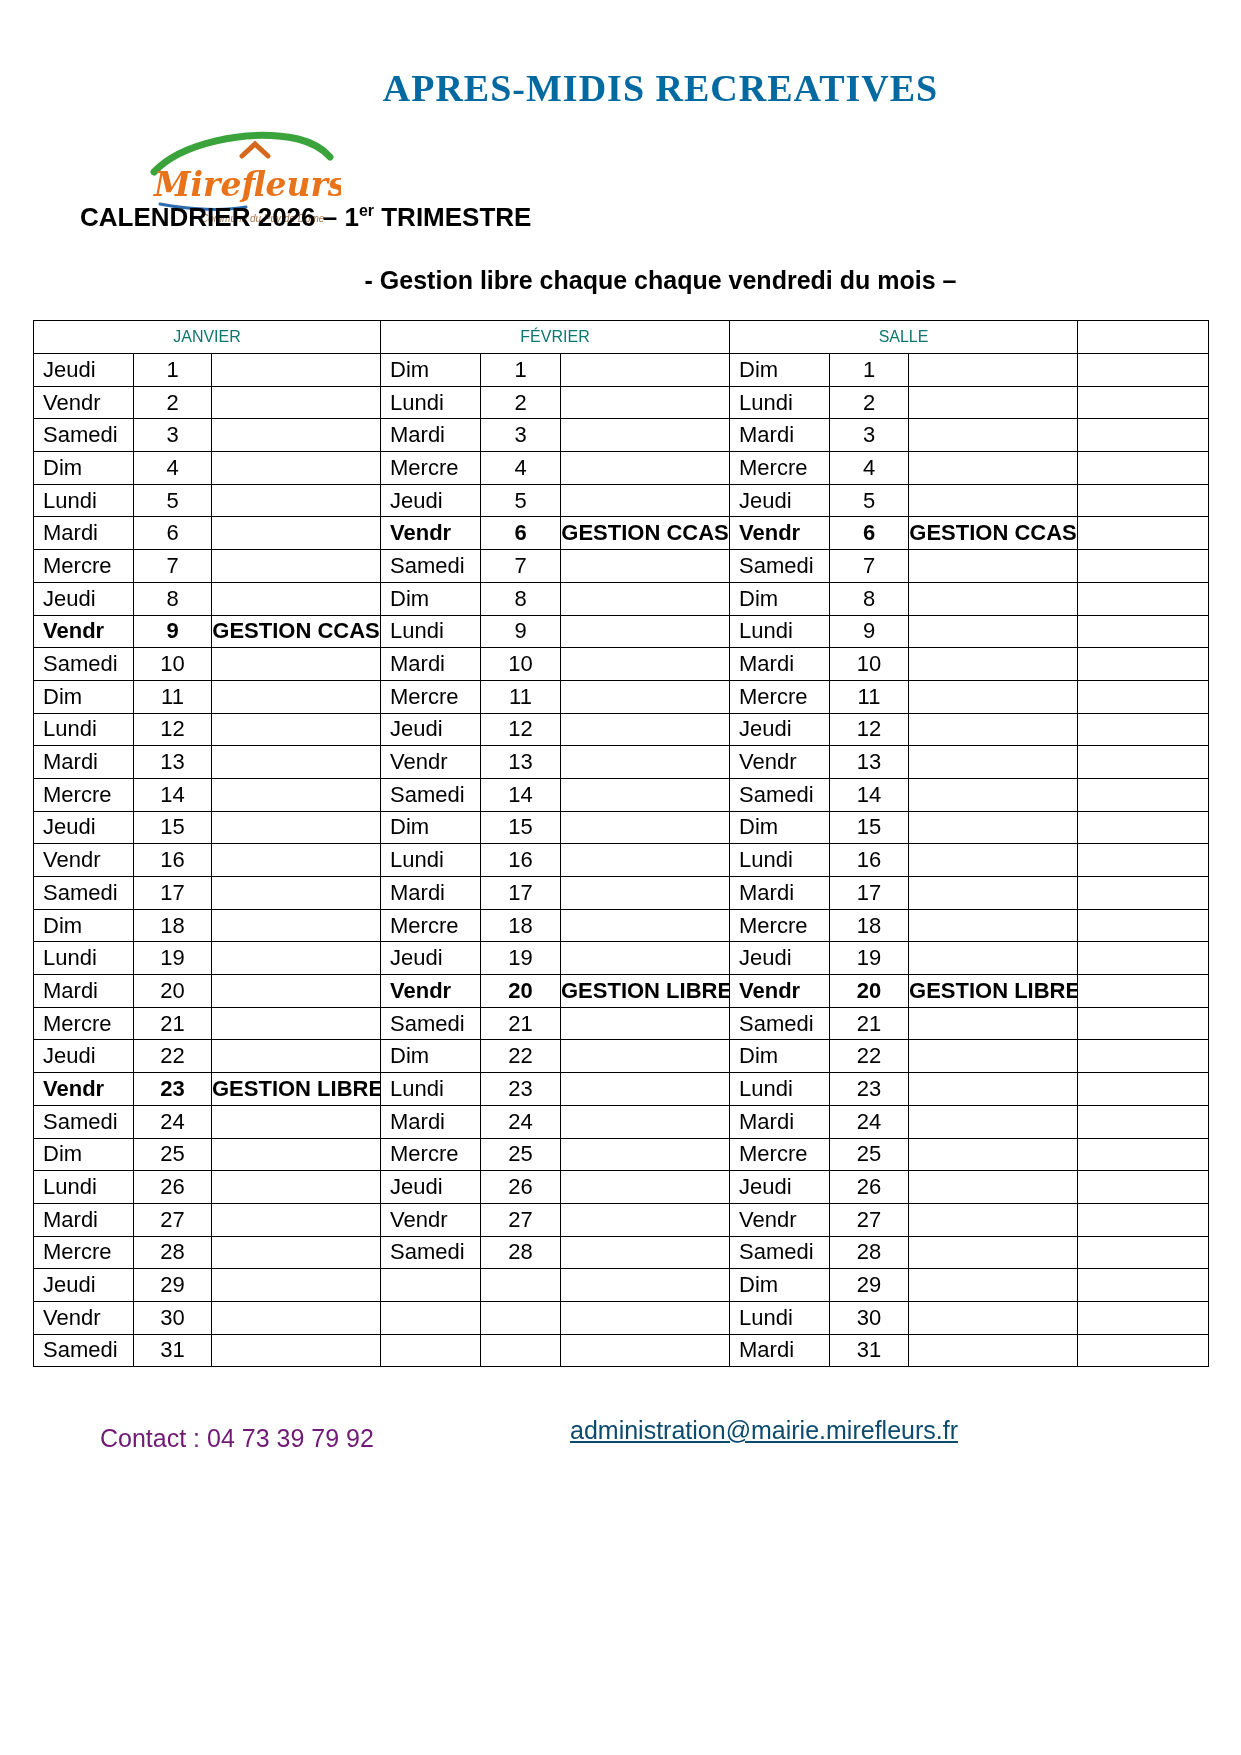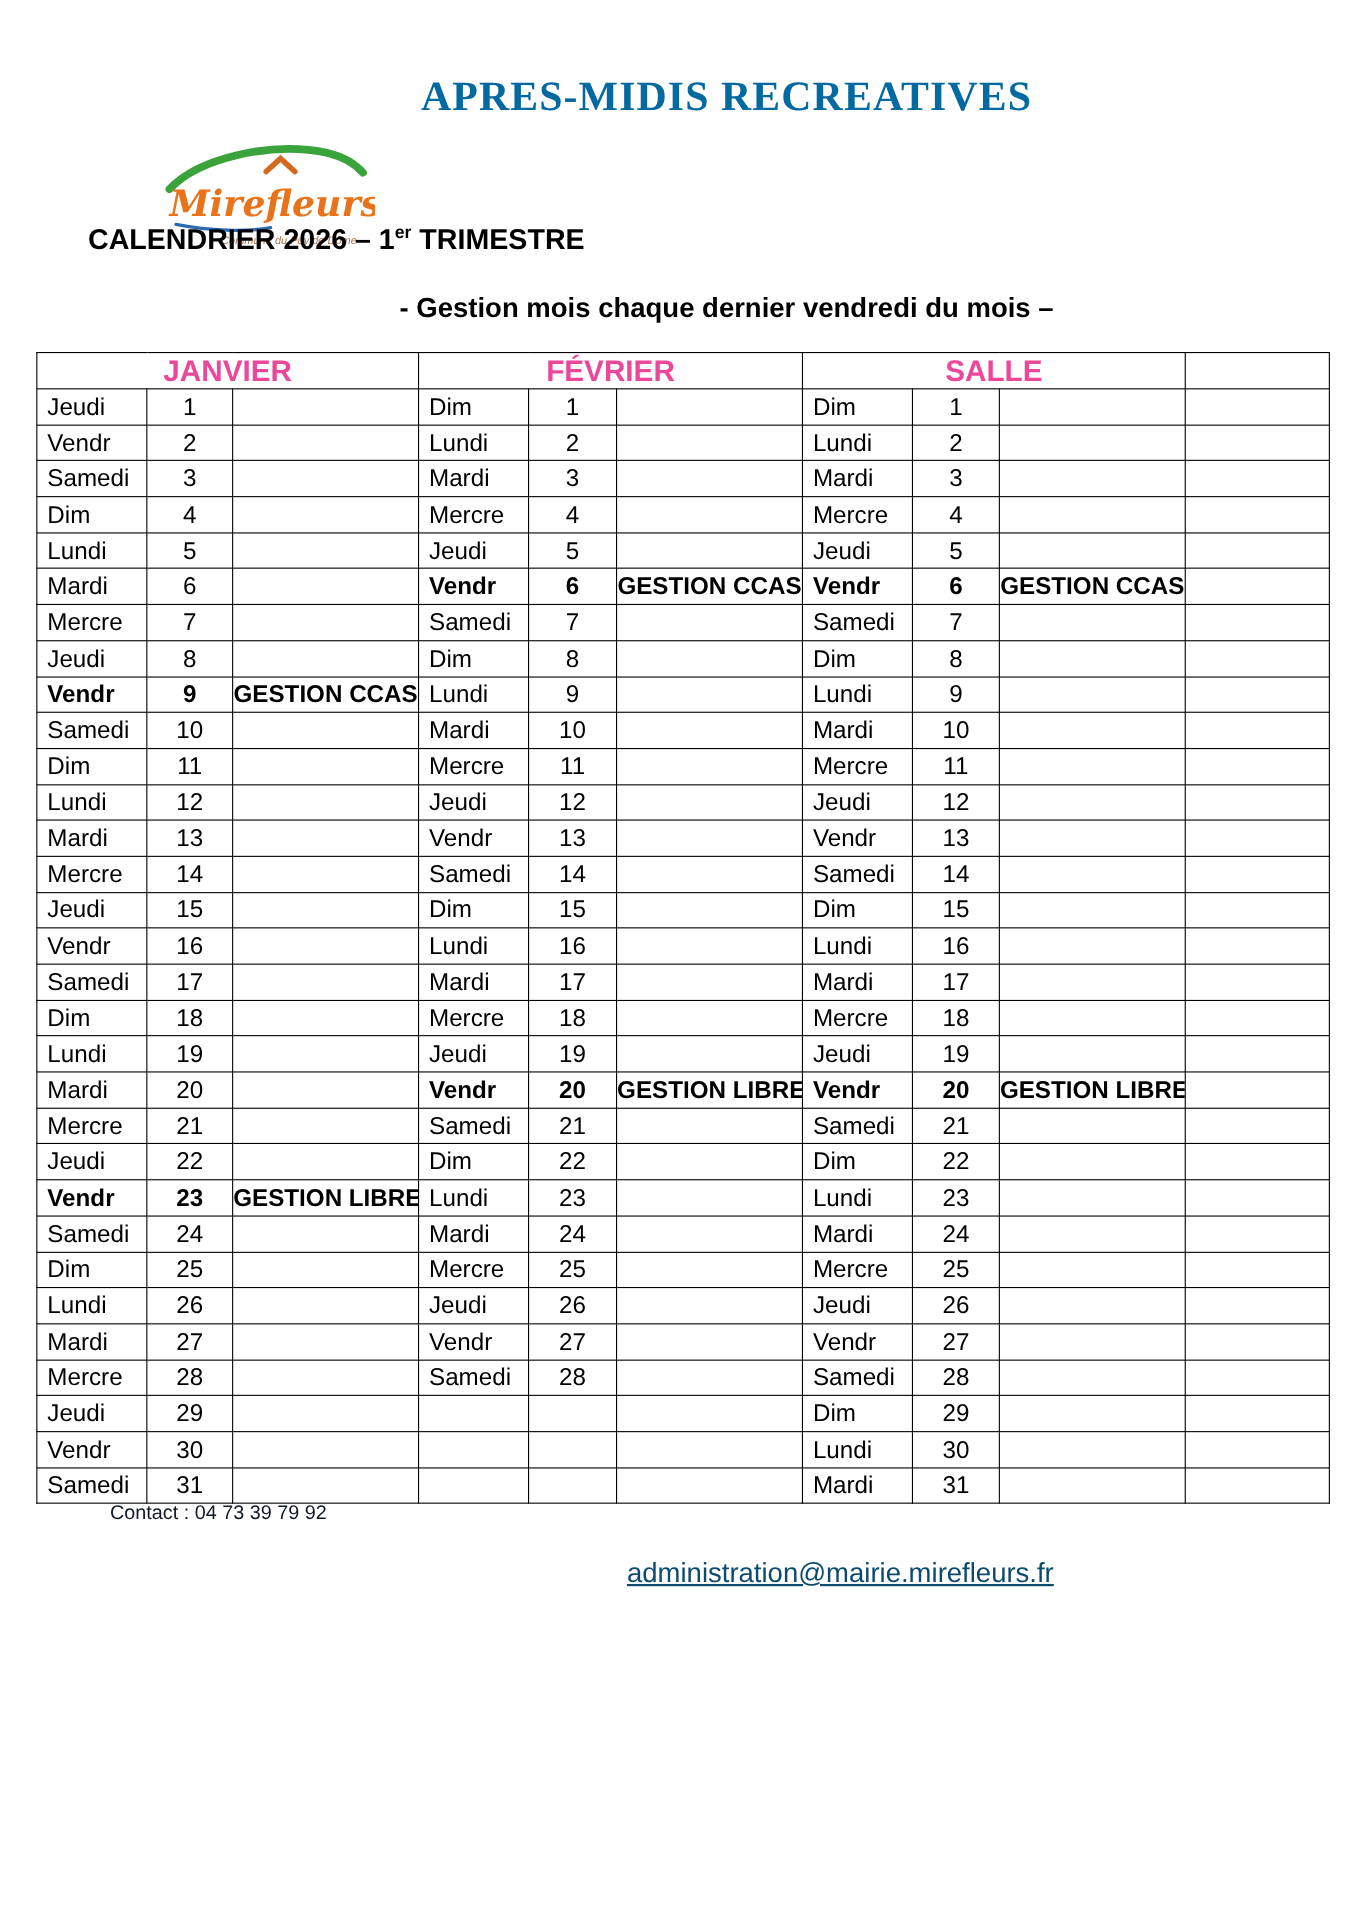--- a/index.html
+++ b/index.html
@@ -28,31 +28,31 @@
   .logo-wrap { position:absolute; left:146px; top:126px; }
 
   table.cal {
     position:absolute; left:33px; top:320px; width:1175px;
     border-collapse:collapse; table-layout:fixed;
   }
   table.cal th, table.cal td {
     border:1px solid #000; overflow:hidden; white-space:nowrap;
   }
   table.cal th {
-    height:33px; font-size:27px; font-weight:bold; text-align:center;
-    color:#ec4899; background:#fff;
+    height:33px; font-size:16px; font-weight:normal; text-align:center;
+    color:#0f766e; background:#fff;
   }
   table.cal td { height:32.7px; font-size:22px; color:#000; background:#fff; }
   td.day  { text-align:left; padding-left:9px; }
   td.num  { text-align:center; }
   td.note { text-align:center; font-weight:bold; font-size:19px; }
   td.hl   { background:#C55A11; font-weight:bold; }
 
   .footer-contact {
-    position:absolute; left:100px; top:1365px; font-size:18px; color:#0f172a;
+    position:absolute; left:100px; top:1424px; font-size:25px; color:#701a75;
   }
   .footer-email {
     position:absolute; left:570px; top:1416px; font-size:25px;
     color:#0c4a6e; text-decoration:underline; cursor:pointer;
   }
 </style>
 </head>
 <body>
 
 <div class="page">
@@ -64,21 +64,21 @@
       <text x="8" y="70" font-size="33" fill="#E8731A" font-family="DejaVu Serif, serif" font-style="italic" font-weight="bold">Mirefleurs</text>
       <path d="M14,78 C45,84 78,85 100,81" stroke="#2B6CB0" stroke-width="3" fill="none" stroke-linecap="round"></path>
       <text x="55" y="96" font-size="10" fill="#A8784F" font-style="italic" font-family="Liberation Sans, sans-serif">Commune du Puy de Dôme</text>
     </svg>
   </div>
 
   <div class="title-red title1">APRES-MIDIS RECREATIVES</div>
 
   <div class="subtitle"><span>CALENDRIER 2026 – 1</span><sup>er</sup><span> TRIMESTRE</span></div>
 
-  <div class="note-line">- Gestion mois chaque dernier vendredi du mois –</div>
+  <div class="note-line">- Gestion libre chaque chaque vendredi du mois –</div>
 
   <table class="cal">
     <colgroup>
       <col style="width:100px">
         <col style="width:78px">
         <col style="width:169px">
       <col style="width:100px">
         <col style="width:80px">
         <col style="width:169px">
       <col style="width:100px">

